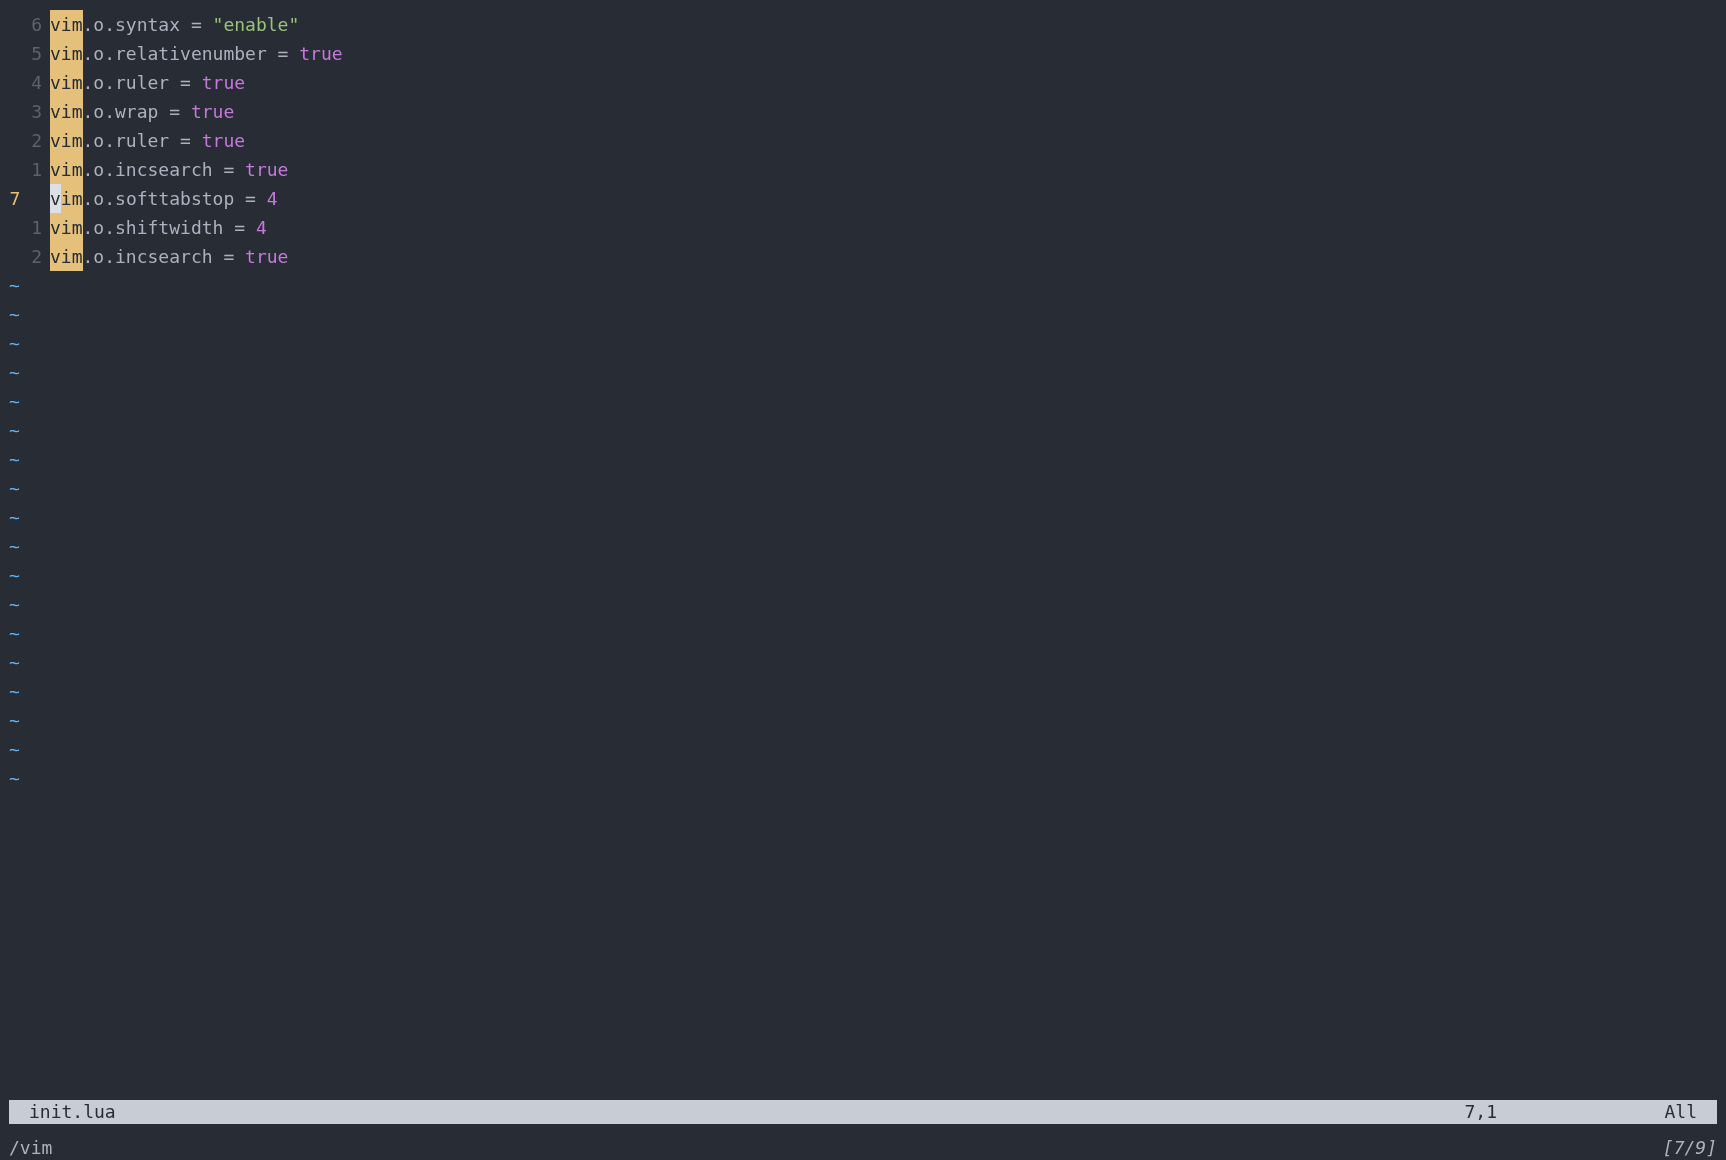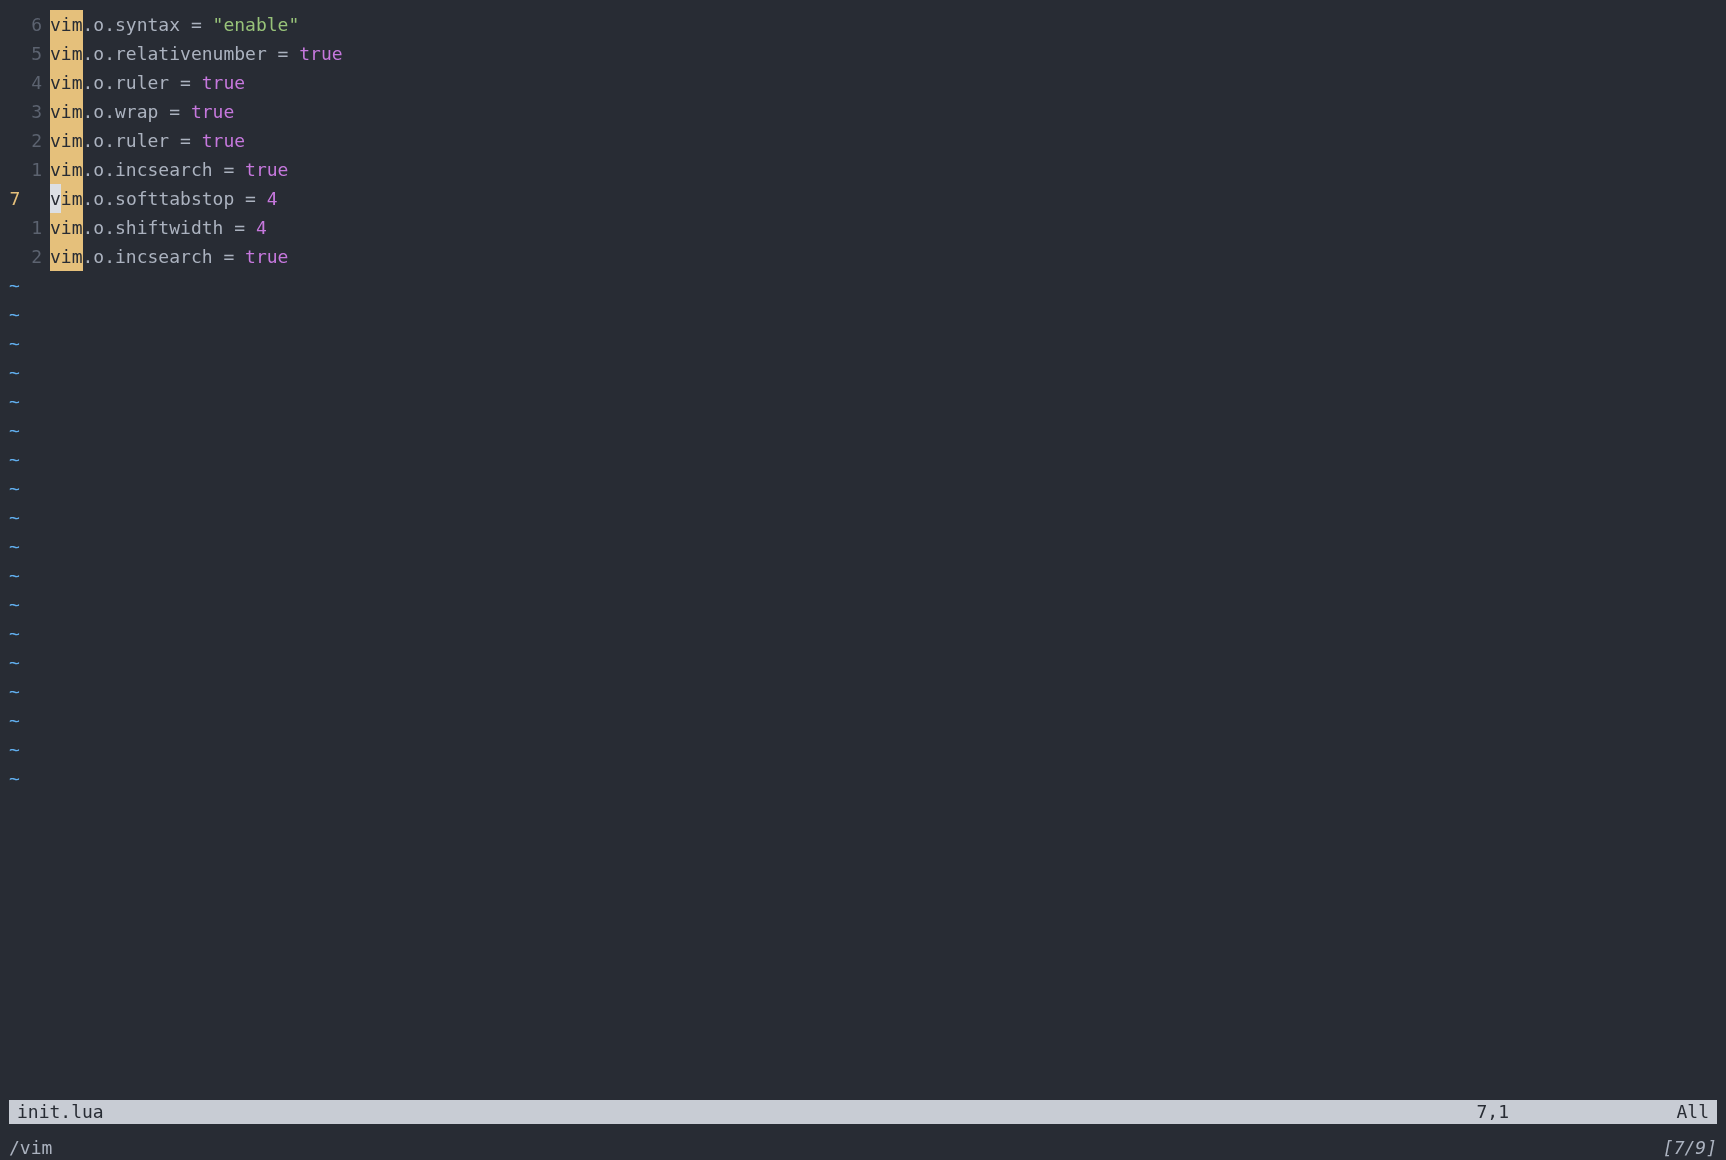--- a/index.html
+++ b/index.html
@@ -64,21 +64,21 @@
     .statusline {
       position: absolute;
       left: 9px;
       right: 9px;
       bottom: 36px;
       background: #c8ccd4;
       color: #282c34;
       height: 24px;
       display: flex;
       align-items: center;
-      padding: 0 8px;
+      padding: 0 20px;
       font-size: 18px;
     }
     .statusline .filename {
       flex: 1;
     }
     .statusline .ruler {
       width: 200px;
     }
     .statusline .scroll {
       text-align: right;

